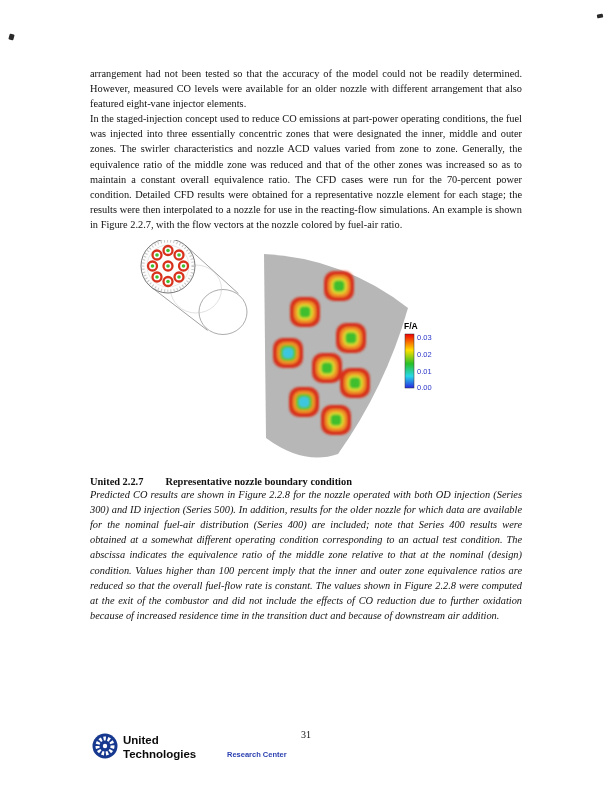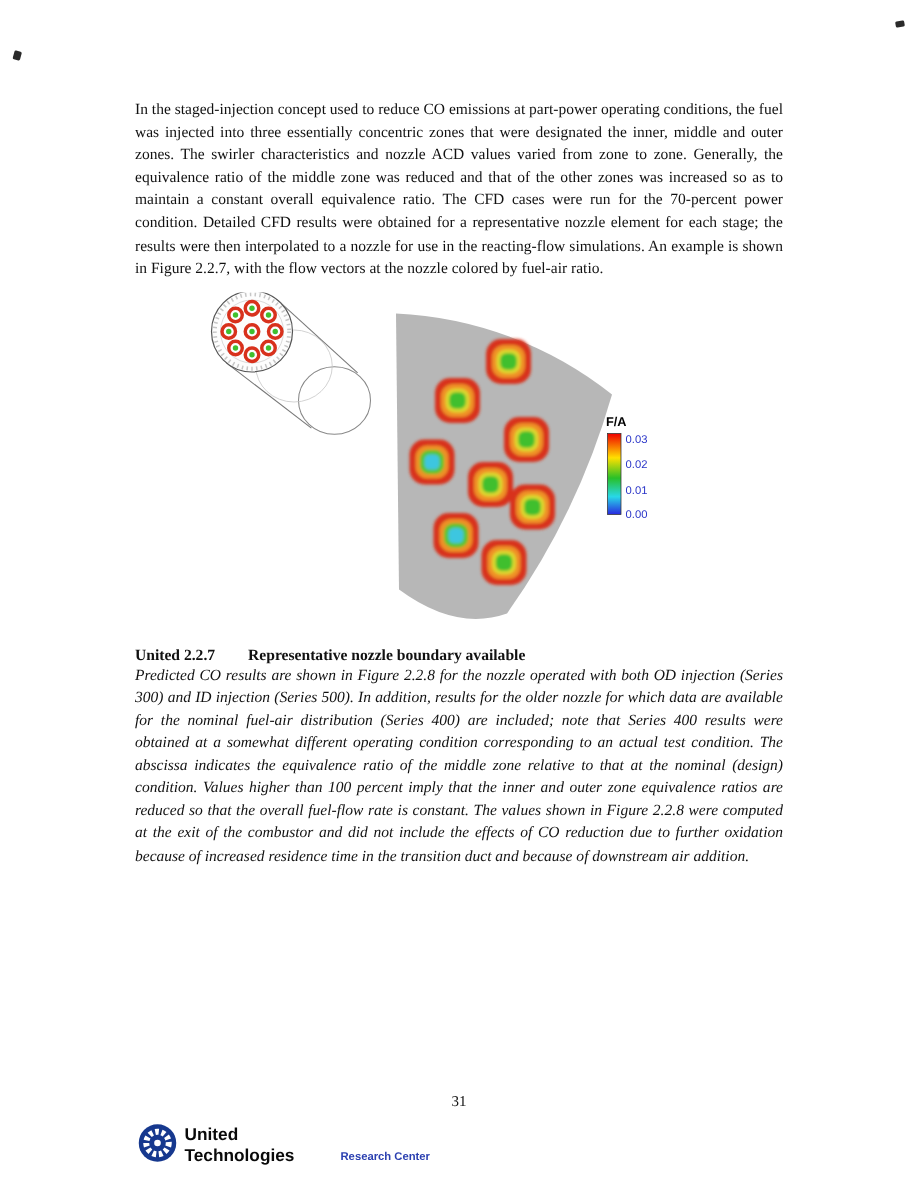--- a/index.html
+++ b/index.html
@@ -12,37 +12,38 @@
     font-size:10.35px; line-height:15.1px; text-align:justify; margin:0;
   }
   .p1 { margin-bottom:14px; }
   .fig-wrap { margin:8px 0 0 18px; }
   .caption { font-weight:bold; font-size:10.4px; margin-top:2px; white-space:nowrap; }
   .caption .cap-text { margin-left:22px; }
   .p3 { margin-top:26px;font-style:italic; }
   .scan-mark { position:absolute; background:#2a2a2a; border-radius:1px; }
   .mark-tl { left:9px; top:34px; width:5px; height:6px; transform:rotate(15deg); }
   .mark-tr { left:597px; top:14px; width:6px; height:4px; transform:rotate(-10deg); }
-  .footer-logo { position:absolute; left:90px; top:726px;margin-top:16px; }
+  .footer-logo { position:absolute; left:90px; top:726px; }
   .pageno {
     position:absolute; left:0; right:0; top:729px; text-align:center;
     font-size:10px; font-family:"Liberation Serif", serif;
   }
   text { user-select:none; }
 </style>
 </head>
 <body>
 
 <div class="page">
 
   <div class="scan-mark mark-tl"></div>
   <div class="scan-mark mark-tr"></div>
 
   <div class="content">
 
+    <p class="body-text p1">arrangement had not been tested so that the accuracy of the model could not be readily determined. However, measured CO levels were available for an older nozzle with different arrangement that also featured eight-vane injector elements.</p>
 
     <p class="body-text p2">In the staged-injection concept used to reduce CO emissions at part-power operating conditions, the fuel was injected into three essentially concentric zones that were designated the inner, middle and outer zones. The swirler characteristics and nozzle ACD values varied from zone to zone. Generally, the equivalence ratio of the middle zone was reduced and that of the other zones was increased so as to maintain a constant overall equivalence ratio. The CFD cases were run for the 70-percent power condition. Detailed CFD results were obtained for a representative nozzle element for each stage; the results were then interpolated to a nozzle for use in the reacting-flow simulations. An example is shown in Figure 2.2.7, with the flow vectors at the nozzle colored by fuel-air ratio.</p>
 
     <svg class="fig-wrap" width="420" height="230" viewBox="0 0 420 230">
       <defs>
         <filter id="fuzz" x="-30%" y="-30%" width="160%" height="160%">
           <feGaussianBlur stdDeviation="0.9"></feGaussianBlur>
         </filter>
         <linearGradient id="cbar" x1="0" y1="0" x2="0" y2="1">
           <stop offset="0" stop-color="#f00000"></stop>
@@ -107,21 +108,21 @@
         <text x="296" y="89" font-size="8.5" font-weight="bold" fill="#000">F/A</text>
         <rect x="297" y="94" width="9" height="54" fill="url(#cbar)" stroke="#333" stroke-width="0.5"></rect>
         <text x="309" y="100" font-size="7.5" fill="#2a35c8">0.03</text>
         <text x="309" y="117" font-size="7.5" fill="#2a35c8">0.02</text>
         <text x="309" y="134" font-size="7.5" fill="#2a35c8">0.01</text>
         <text x="309" y="150" font-size="7.5" fill="#2a35c8">0.00</text>
       </g>
     </svg>
 
     <div class="caption">
-      <span class="cap-label">United 2.2.7</span><span class="cap-text">Representative nozzle boundary available</span>
+      <span class="cap-label">United 2.2.7</span><span class="cap-text">Representative nozzle boundary condition</span>
     </div>
 
     <p class="body-text p3">Predicted CO results are shown in Figure 2.2.8 for the nozzle operated with both OD injection (Series 300) and ID injection (Series 500). In addition, results for the older nozzle for which data are available for the nominal fuel-air distribution (Series 400) are included; note that Series 400 results were obtained at a somewhat different operating condition corresponding to an actual test condition. The abscissa indicates the equivalence ratio of the middle zone relative to that at the nominal (design) condition. Values higher than 100 percent imply that the inner and outer zone equivalence ratios are reduced so that the overall fuel-flow rate is constant. The values shown in Figure 2.2.8 were computed at the exit of the combustor and did not include the effects of CO reduction due to further oxidation because of increased residence time in the transition duct and because of downstream air addition.</p>
   </div>
 
   <div class="footer-logo">
     <svg width="230" height="40" viewBox="0 0 230 40">
       <g>
         <circle cx="15" cy="20" r="12.5" fill="#16388e"></circle>
         <circle cx="15" cy="20" r="7.5" fill="none" stroke="#ffffff" stroke-width="4" stroke-dasharray="2.4 1.8"></circle>

